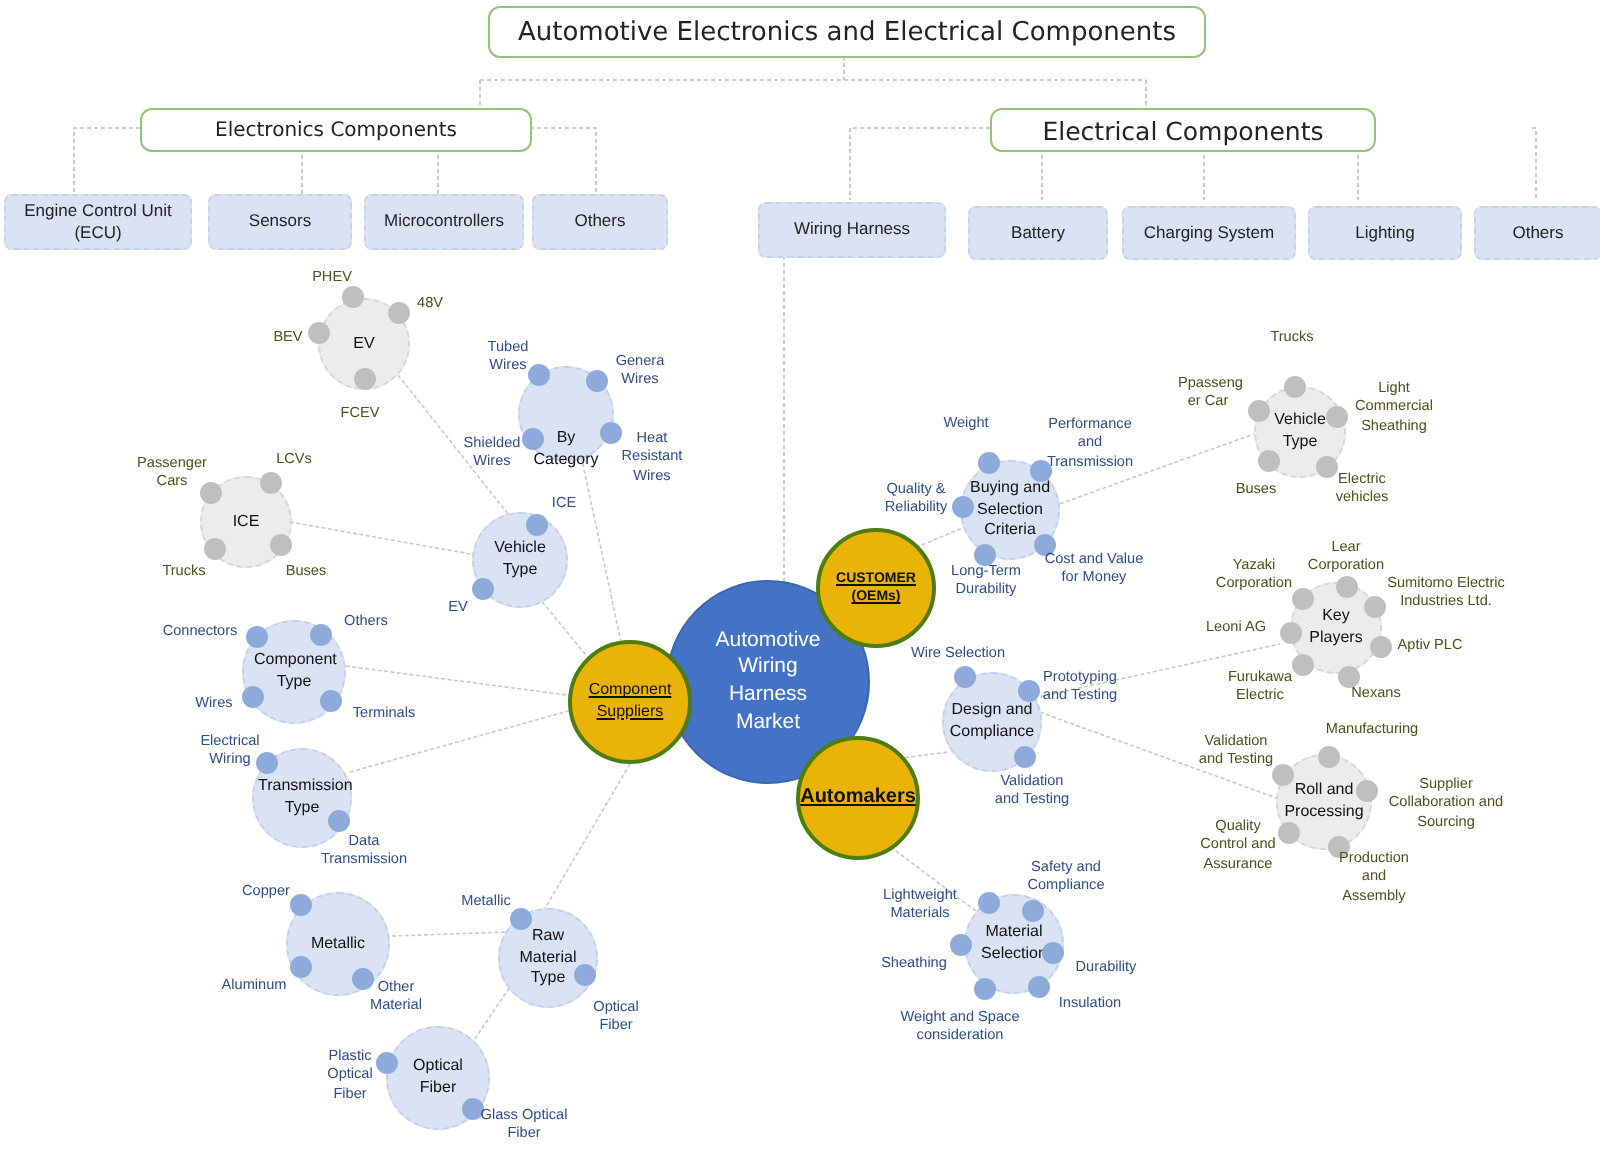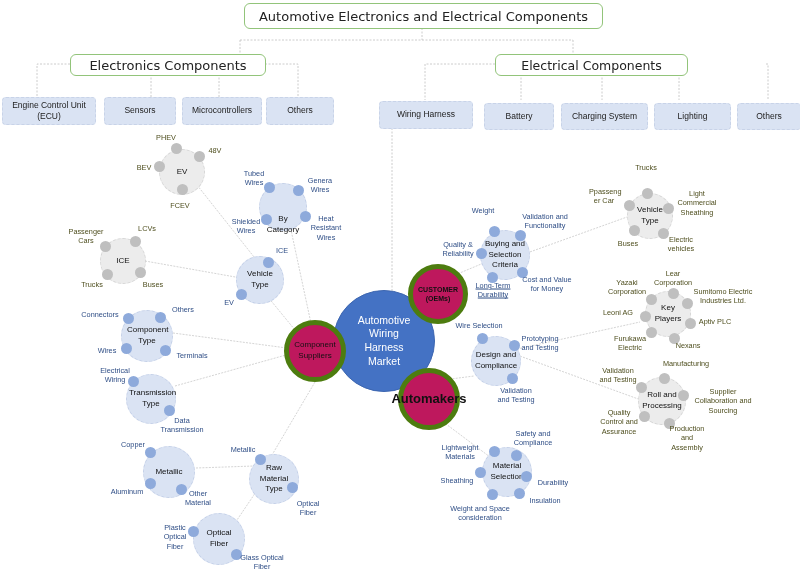--- a/index.html
+++ b/index.html
@@ -3,21 +3,21 @@
 <meta charset="utf-8">
 <style>
   html, body { margin:0; padding:0; background:#ffffff; }
   body { width:800px; height:577px; position:relative; overflow:hidden; font-family:"Liberation Sans", sans-serif; }
   svg#lines { position:absolute; left:0; top:0; width:800px; height:577px; }
   .hbox { position:absolute; background:#fff; border:1px solid #92c47a; border-radius:6px; display:flex; align-items:center; justify-content:center; color:#222; font-family:"DejaVu Sans", sans-serif; }
   .leaf { position:absolute; background:#dae3f3; border:1px dashed #c8d3e8; border-radius:4px; display:flex; align-items:center; justify-content:center; text-align:center; font-size:8.5px; color:#222; line-height:1.3; }
   .circle { position:absolute; border-radius:50%; display:flex; align-items:center; justify-content:center; text-align:center; font-size:8px; line-height:1.35; color:#111; box-sizing:border-box; }
   .c-blue { background:#dae3f3; border:1px dashed #c4d0e8; }
   .c-gray { background:#ececec; border:1px dashed #d6d6d6; }
-  .c-white { background:#be185d; border:5px solid #4d7c0f; }
+  .c-white { background:#eab308; border:2px solid #4d7c0f;text-decoration:underline; }
   .c-main { background:#4472c4; color:#fff; font-size:10.5px; line-height:1.3; border:1px solid #3d66b0; }
   .dot { position:absolute; width:11px; height:11px; border-radius:50%; }
   .dot.b { background:#8eaadb; }
   .dot.g { background:#bfbfbf; }
   .lbl { position:absolute; font-size:7.3px; line-height:1.3; text-align:center; white-space:nowrap; transform:translate(-50%,-50%); }
   .lbl.b { color:#2f4e86; }
   .lbl.o { color:#4f4f1f; }
   .bold { font-weight:bold; }
 </style>
 </head>
@@ -48,21 +48,21 @@
     <line x1="517" y1="349" x2="640" y2="322"></line>
     <line x1="517" y1="355" x2="641" y2="400"></line>
     <line x1="443" y1="380" x2="474" y2="376"></line>
     <line x1="430" y1="412" x2="490" y2="457"></line>
   </g>
 </svg>
 
 <div class="hbox" style="left:244px;top:3px;width:357px;height:24px;font-size:13px;">
   <span>Automotive Electronics and Electrical Components</span>
 </div>
-<div class="hbox" style="left:70px;top:54px;width:194px;height:20px;font-size:13px;">
+<div class="hbox" style="left:70px;top:54px;width:194px;height:20px;font-size:10px;">
   <span>Electronics Components</span>
 </div>
 <div class="hbox" style="left:495px;top:54px;width:191px;height:20px;font-size:12.5px;">
   <span>Electrical Components</span>
 </div>
 
 <div class="leaf" style="left:2px;top:97px;width:92px;height:26px;">
     <span>Engine Control Unit (ECU)</span>
   </div>
 <div class="leaf" style="left:104px;top:97px;width:70px;height:26px;">
@@ -94,21 +94,21 @@
 <div class="circle c-main" style="left:333px;top:290px;width:102px;height:102px;">
   <span style="width:70px;display:block;">Automotive Wiring Harness Market</span>
 </div>
 
 <div class="circle c-white" style="left:284px;top:320px;width:62px;height:62px;">
   <span style="width:50px;display:block;">Component Suppliers</span>
 </div>
 <div class="circle c-white bold" style="left:408px;top:264px;width:60px;height:60px;font-size:7px;">
   <span style="width:46px;display:block;">CUSTOMER (OEMs)</span>
 </div>
-<div class="circle c-white bold" style="left:398px;top:368px;width:62px;height:62px;font-size:13px;">
+<div class="circle c-white bold" style="left:398px;top:368px;width:62px;height:62px;font-size:10px;">
   <span>Automakers</span>
 </div>
 
 <div class="circle c-gray" style="left:159px;top:149px;width:46px;height:46px;">
     <span>EV</span>
   </div>
 <div class="dot g" style="left:171px;top:143px;"></div>
 <div class="dot g" style="left:194px;top:151px;"></div>
 <div class="dot g" style="left:154px;top:161px;"></div>
 <div class="dot g" style="left:177px;top:184px;"></div>
@@ -197,23 +197,23 @@
 
 <div class="circle c-blue" style="left:480px;top:230px;width:50px;height:50px;">
     <span style="width:46px;display:block;">Buying and Selection Criteria</span>
   </div>
 <div class="dot b" style="left:489px;top:226px;"></div>
 <div class="dot b" style="left:515px;top:230px;"></div>
 <div class="dot b" style="left:476px;top:248px;"></div>
 <div class="dot b" style="left:487px;top:272px;"></div>
 <div class="dot b" style="left:517px;top:267px;"></div>
 <div class="lbl b" style="left:483px;top:211px;">Weight</div>
-<div class="lbl b" style="left:545px;top:221px;white-space:normal;width:50px;">Validation and Functionality</div>
+<div class="lbl b" style="left:545px;top:221px;white-space:normal;width:50px;">Performance and Transmission</div>
 <div class="lbl b" style="left:458px;top:249px;white-space:normal;width:36px;">Quality &amp; Reliability</div>
-<div class="lbl b" style="left:493px;top:290px;white-space:normal;width:40px;text-decoration:underline;">Long-Term Durability</div>
+<div class="lbl b" style="left:493px;top:290px;white-space:normal;width:40px;">Long-Term Durability</div>
 <div class="lbl b" style="left:547px;top:284px;white-space:normal;width:50px;">Cost and Value for Money</div>
 
 <div class="circle c-gray" style="left:627px;top:193px;width:46px;height:46px;">
     <span style="width:32px;display:block;">Vehicle Type</span>
   </div>
 <div class="dot g" style="left:642px;top:188px;"></div>
 <div class="dot g" style="left:624px;top:200px;"></div>
 <div class="dot g" style="left:663px;top:203px;"></div>
 <div class="dot g" style="left:629px;top:225px;"></div>
 <div class="dot g" style="left:658px;top:228px;"></div>

